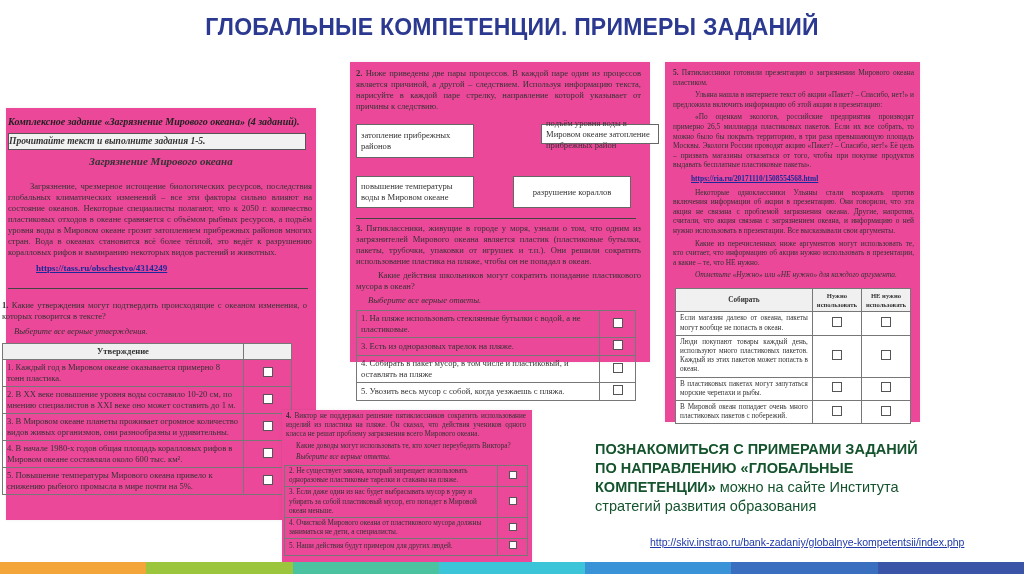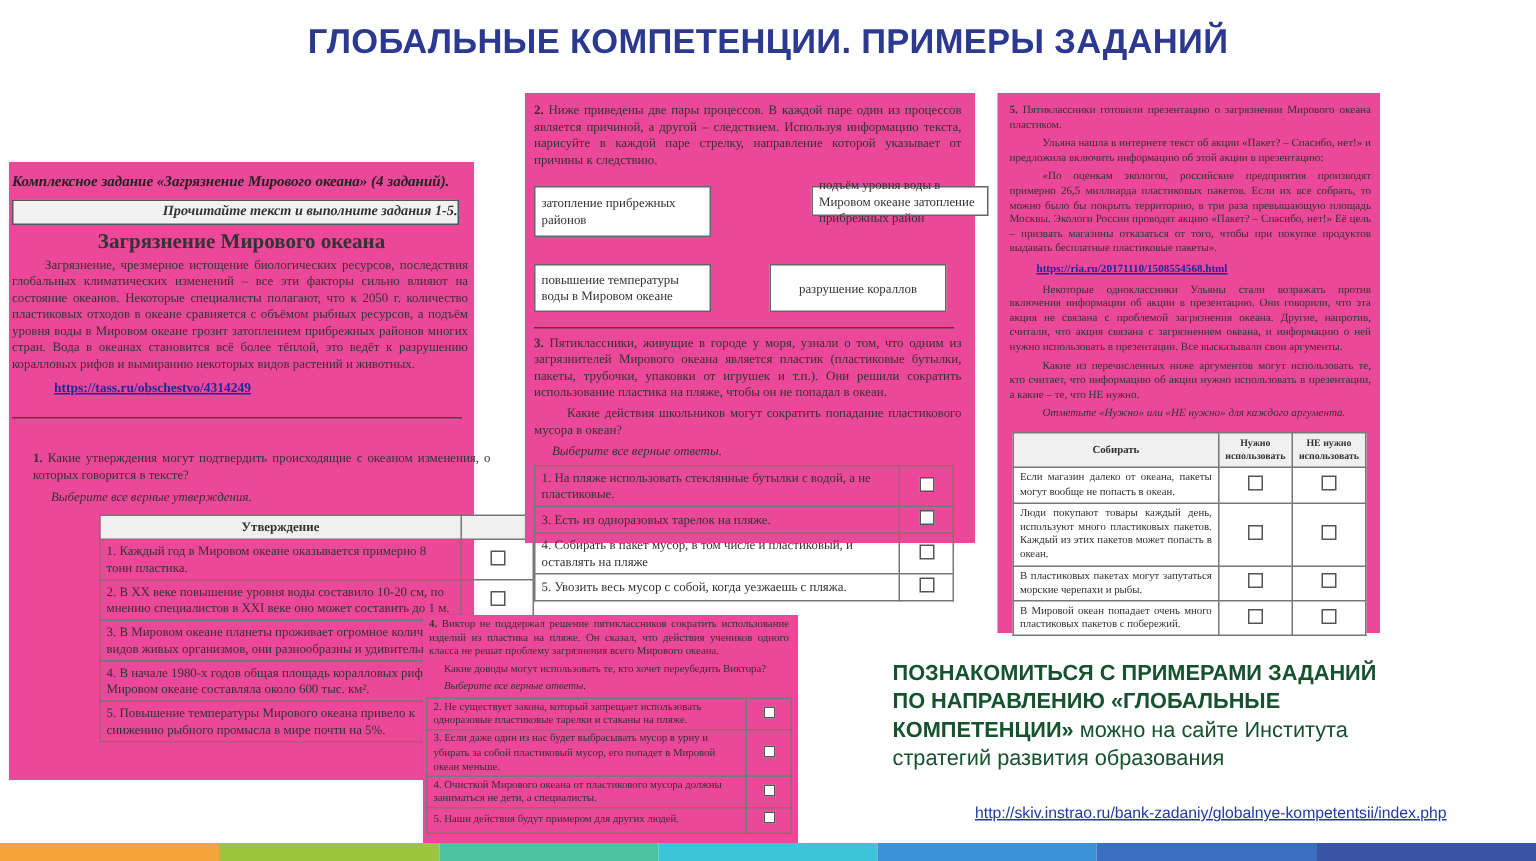--- a/index.html
+++ b/index.html
@@ -16,27 +16,27 @@
   .doc { font-size: 8.6px; line-height: 11px; color: #333; }
   .doc p { text-align: justify; }
   .indent { text-indent: 22px; }
   .ital { font-style: italic; }
   .link { color: #1a2a9a; text-decoration: underline; font-weight: bold; }
   .hr { border-top: 1.5px solid #444; }
 
   
   #page-left { left: 6px; top: 108px; width: 310px; height: 412px; }
   .lp-heading { font-weight: bold; font-style: italic; font-size: 10px; margin: 8px 0 6px 2px; color: #222; }
-  .lp-box { border: 1px solid #555; background: #f2f2f2; text-align: right; font-weight: bold; font-style: italic; font-size: 9.5px; padding: 2px 0; margin: 0 2px 0 2px; width: 298px; }
-  .lp-subtitle { text-align: center; font-weight: bold; font-size: 14px; margin: 6px 0 4px; }
+  .lp-box { border: 1px solid #555; background: #f2f2f2; text-align: left; font-weight: bold; font-style: italic; font-size: 9.5px; padding: 2px 0; margin: 0 2px 0 2px; width: 298px; }
+  .lp-subtitle { text-align: center; font-weight: bold; font-size: 11px; margin: 6px 0 14px; font-style: italic; }
   .lp-text { padding: 0 4px 0 2px; }
   .lp-link { margin: 5px 0 0 30px; font-size: 9px; }
 
   .q-num { font-weight: bold; }
-  .q1 { position: absolute; left: 22px; top: 300px; width: 305px; }
+  .q1 { position: absolute; left: 2px; top: 300px; width: 305px; }
   .q1 p { text-align: justify; }
 
   table.tbl { border-collapse: collapse; width: 100%; }
   table.tbl td, table.tbl th { border: 1px solid #777; vertical-align: middle; padding: 2px 4px; font-weight: normal; }
   table.tbl th { background: #f0f0f0; font-weight: bold; text-align: center; }
   .chk { display: inline-block; width: 10px; height: 10px; border: 1px solid #555; background: #fff; }
   td.cbx { text-align: center; width: 48px; }
 
   
   #page-mid { left: 350px; top: 62px; width: 300px; height: 300px; }
@@ -66,21 +66,21 @@
   <div class="lp-box">Прочитайте текст и выполните задания 1-5.</div>
   <div class="lp-subtitle">Загрязнение Мирового океана</div>
   <p class="lp-text indent">Загрязнение, чрезмерное истощение биологических ресурсов, последствия глобальных климатических изменений – все эти факторы сильно влияют на состояние океанов. Некоторые специалисты полагают, что к 2050 г. количество пластиковых отходов в океане сравняется с объёмом рыбных ресурсов, а подъём уровня воды в Мировом океане грозит затоплением прибрежных районов многих стран. Вода в океанах становится всё более тёплой, это ведёт к разрушению коралловых рифов и вымиранию некоторых видов растений и животных.</p>
   <div class="lp-link link">https://tass.ru/obschestvo/4314249</div>
   <div class="hr" style="margin:14px 8px 0 2px;"></div>
 </div>
 
 <div class="q1 doc">
   <p><span class="q-num">1.</span> <span>Какие утверждения могут подтвердить происходящие с океаном изменения, о которых говорится в тексте?</span></p>
   <p class="ital" style="margin:4px 0 6px 12px;">Выберите все верные утверждения.</p>
-  <table class="tbl" style="width:290px;margin-left:44px;">
+  <table class="tbl" style="width:290px;">
     <tbody>
         <tr>
           <th>Утверждение</th>
           <th style="width:48px;background:#f0f0f0;"></th>
         </tr>
     <tr>
           <td>1. Каждый год в Мировом океане оказывается примерно 8 тонн пластика.</td>
           <td class="cbx"><span class="chk"></span></td>
         </tr>
     <tr>

